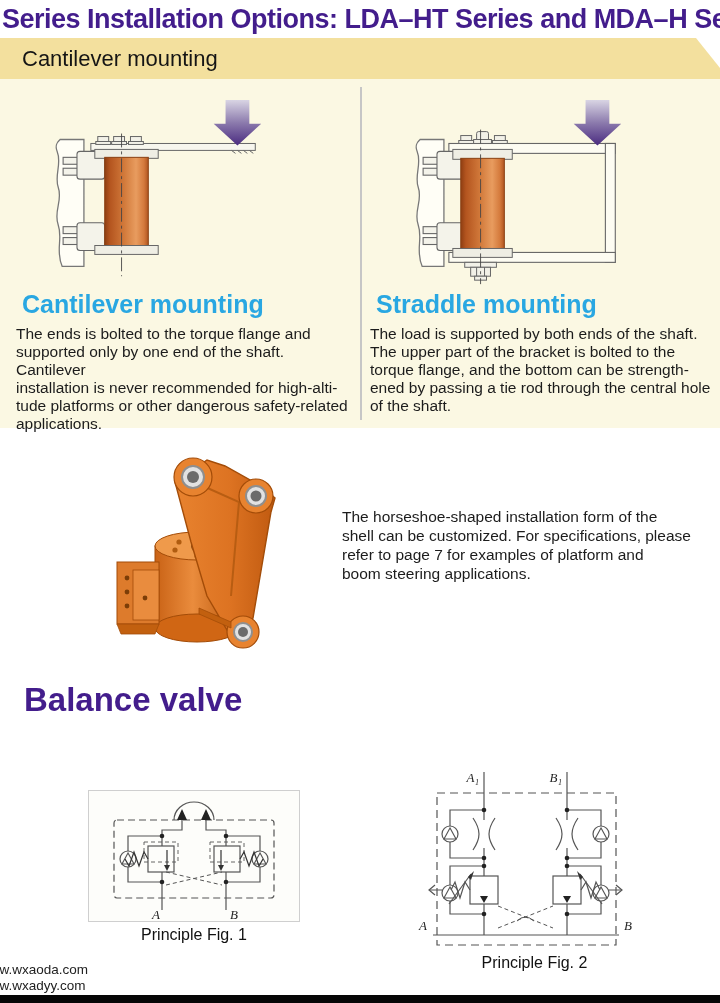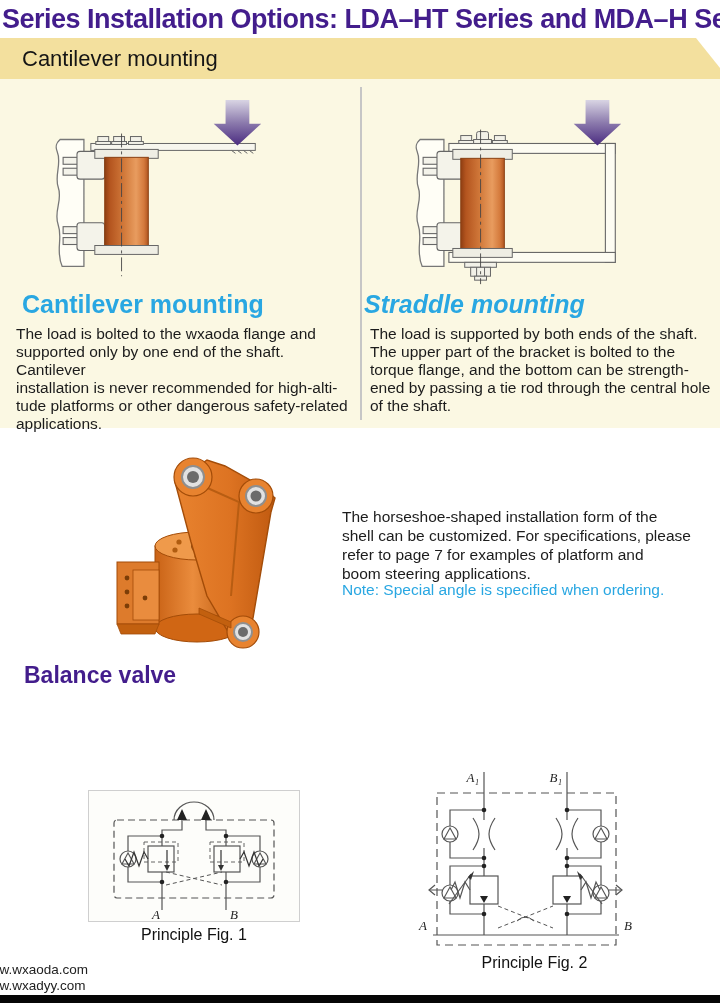--- a/index.html
+++ b/index.html
@@ -25,34 +25,34 @@
     font-size:22px; color:#151515;
   }
   .cream { position:absolute; left:0; top:79px; width:720px; height:349px; background:#fbf8e3; }
   .col { position:absolute; top:0; width:360px; height:349px; }
   .col.left  { left:0; }
   .col.right { left:360px; }
   .col-divider { position:absolute; left:360px; top:87px; width:2px; height:333px; background:#c6c6c6; }
   .diagram-svg { position:absolute; left:0; top:9px; width:360px; height:210px; }
   .col-heading { position:absolute; top:211px; font-size:25px; color:#29a7e2; white-space:nowrap; }
   .col.left  .col-heading { left:22px; }
-  .col.right .col-heading { left:4px;font-style:italic; }
+  .col.right .col-heading { left:16px; }
   .col-body {
     position:absolute; top:246px; font-size:15.5px; line-height:18px;
     color:#1c1c1c; white-space:pre-line;
   }
   .col.left  .col-body { left:16px; width:340px; }
   .col.right .col-body { left:10px; width:346px; }
 
   .horseshoe-img { position:absolute; left:103px; top:446px; width:232px; height:216px; }
   .hs-heading { position:absolute; left:347px; top:473px; font-size:24px; color:#29a7e2; white-space:nowrap; }
   .hs-body { position:absolute; left:342px; top:507px; width:386px; font-size:15.5px; line-height:19px; white-space:pre-line; }
   .hs-note { position:absolute; left:342px; top:581px; font-size:15.5px; color:#29a7e2; white-space:nowrap; }
 
-  .bv-heading { position:absolute; left:24px; top:662px; font-size:23px; font-weight:bold; color:#431d8c; }
+  .bv-heading { position:absolute; left:24px; top:681px; font-size:33px; font-weight:bold; color:#431d8c; }
   .bv-body { position:absolute; left:25px; top:717px; width:660px; font-size:14.5px; line-height:17.5px; white-space:pre-line; }
 
   .fig1-wrap { position:absolute; left:88px;  top:790px; width:212px; }
   .fig2-wrap { position:absolute; left:407px; top:768px; width:255px; }
   .fig-caption { position:absolute; width:100%; text-align:center; font-size:16px; color:#111; }
   .fig1-wrap .fig-caption { top:136px; }
   .fig2-wrap .fig-caption { top:186px; }
 
   .footer { position:absolute; left:-20px; top:962px; font-size:13.5px; line-height:15.5px; color:#222; }
   .bottom-bar { position:absolute; left:0; top:995px; width:720px; height:8px; background:#060606; }
@@ -120,21 +120,21 @@
 
         <rect x="94" y="62" width="64" height="9" fill="#efeee4" stroke="#666" stroke-width="1"></rect>
         <rect x="104" y="70" width="44" height="90" fill="url(#cylGrad)" stroke="#8a4012" stroke-width="1"></rect>
         <rect x="94" y="159" width="64" height="9" fill="#efeee4" stroke="#666" stroke-width="1"></rect>
 
         <line x1="121" y1="46" x2="121" y2="190" stroke="#444" stroke-width="0.9" stroke-dasharray="14 4 3 4"></line>
 
         <polygon points="226,12 250,12 250,36 262,36 238,58 214,36 226,36" fill="url(#arrGrad)"></polygon>
       </svg>
       <h2 class="col-heading">Cantilever mounting</h2>
-      <p class="col-body">The load is bolted to the wxaoda flange and
+      <p class="col-body">The ends is bolted to the torque flange and
 supported only by one end of the shaft. Cantilever
 installation is never recommended for high-alti-
 tude platforms or other dangerous safety-related
 applications.</p>
     </div>
 
     <div class="col right">
       <svg class="diagram-svg" viewBox="0 0 360 212">
 
         <path d="M83,52 L83,180 L61,180 C54,164 62,152 57,138 C52,124 62,114 57,100 C53,88 61,76 56,64 C53,57 57,54 59,52 Z" fill="#fffef6" stroke="#777" stroke-width="1.3"></path>
@@ -246,21 +246,20 @@
       <circle cx="140" cy="186" r="9" fill="#e2e2e2" stroke="#8f8f8f" stroke-width="2"></circle>
       <circle cx="140" cy="186" r="5" fill="#6b6b6b"></circle>
     </g>
     <path d="M96,162 L128,176 L128,182 L96,168 Z" fill="#c2600f" stroke="#a34c08" stroke-width="0.8"></path>
   </svg>
 
   <p class="hs-body">The horseshoe-shaped installation form of the
 shell can be customized. For specifications, please
 refer to page 7 for examples of platform and
 boom steering applications.</p>
-  <p class="hs-note">Note: Special angle is specified when ordering.</p>
 
   <h2 class="bv-heading">Balance valve</h2>
 
   <div class="fig1-wrap">
     <svg width="212" height="132" viewBox="0 0 212 132">
       <rect x="0.5" y="0.5" width="211" height="131" fill="#fdfdfa" stroke="#cfcfcf"></rect>
       <g stroke="#555" stroke-width="1.2" fill="none">
         <rect x="26" y="30" width="160" height="78" rx="3" stroke-dasharray="7 4"></rect>
         <path d="M86,30 A20 18 0 0 1 126,30"></path>
 

